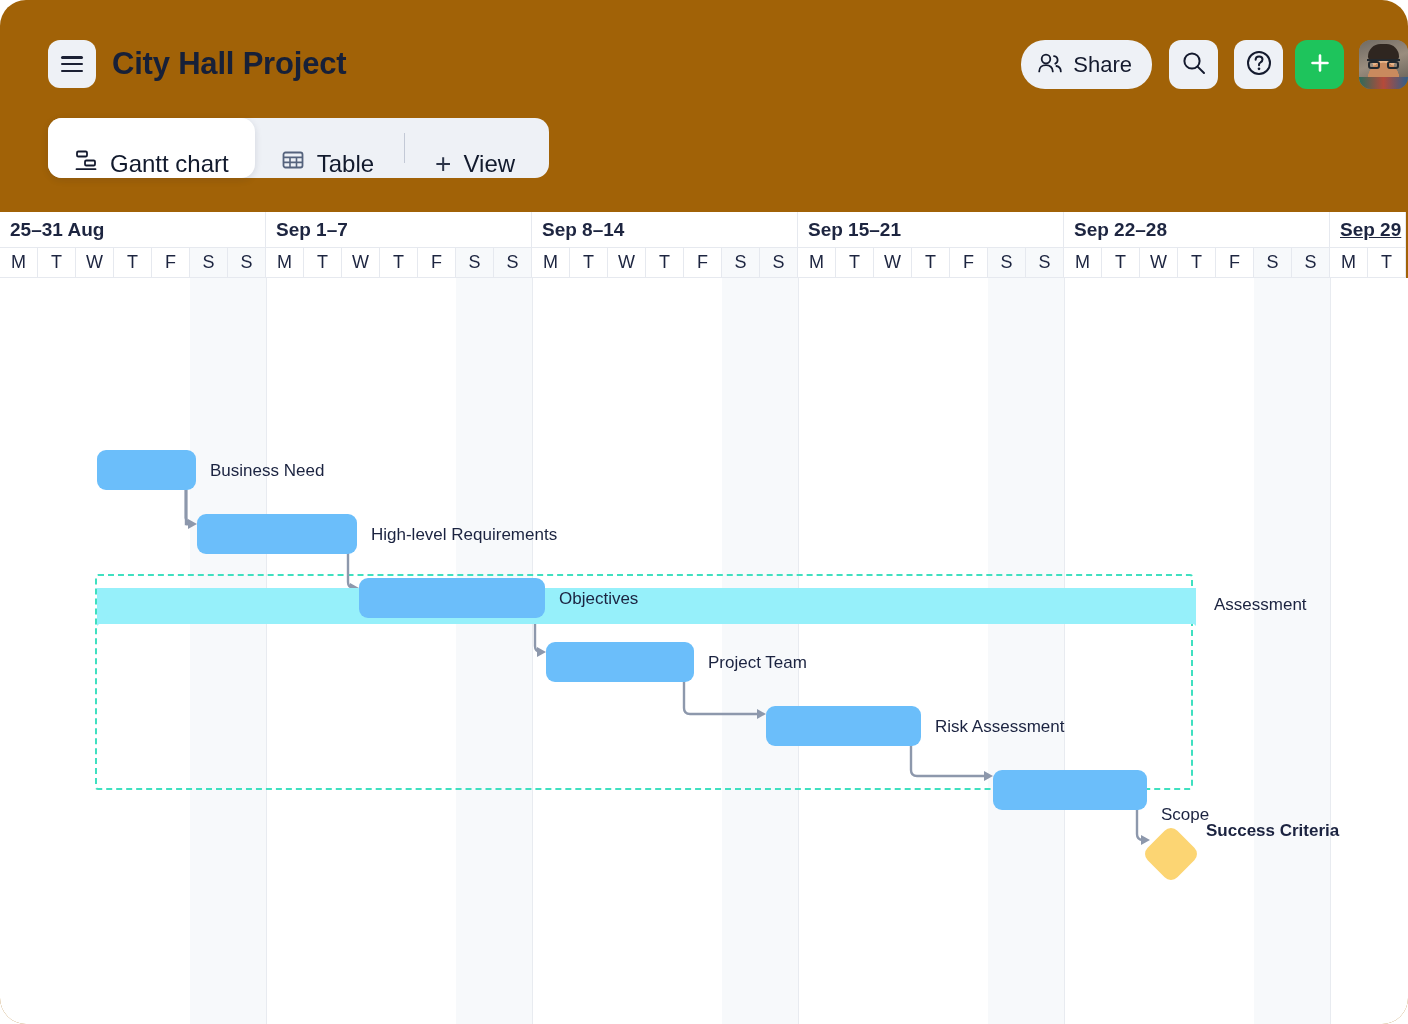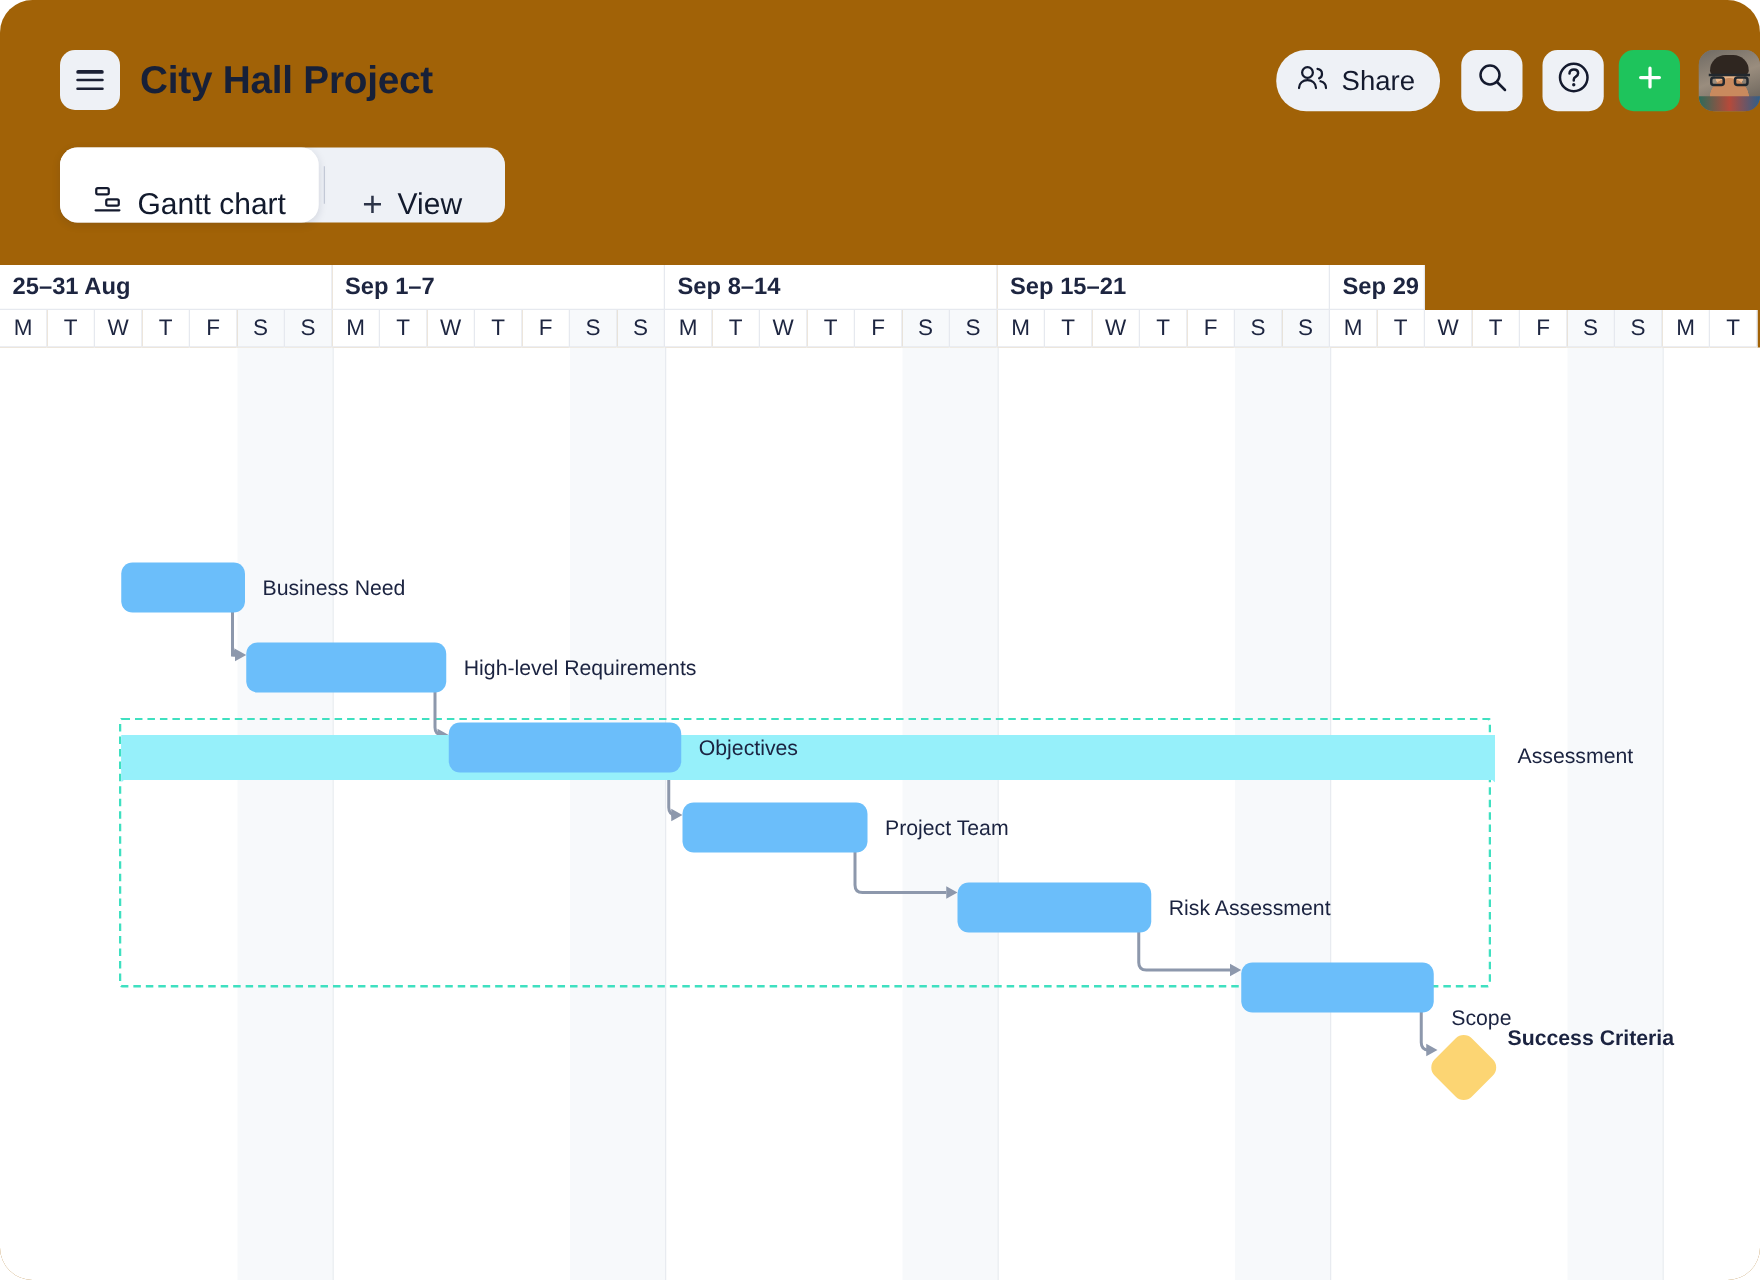--- a/index.html
+++ b/index.html
@@ -395,34 +395,44 @@
     <div class="view-tab active">
       <span>
         <svg width="24" height="24" viewBox="0 0 24 24">
           <rect x="3" y="3.5" width="10" height="5" rx="1.3" fill="none" stroke="#141a2e" stroke-width="1.8"></rect>
           <rect x="11" y="12.5" width="10" height="5" rx="1.3" fill="none" stroke="#141a2e" stroke-width="1.8"></rect>
           <path d="M2.5 21.2h19" stroke="#141a2e" stroke-width="1.8" stroke-linecap="round"></path>
         </svg>
       </span>
       <span>Gantt chart</span>
     </div>
+    <div class="view-tab">
+      <span>
+        <svg width="24" height="24" viewBox="0 0 24 24">
+          <rect x="2.5" y="4.5" width="19" height="15" rx="2" fill="none" stroke="#55637d" stroke-width="1.8"></rect>
+          <path d="M2.5 9.4h19M2.5 14.4h19M9 9.4v10.1M15.5 9.4v10.1" stroke="#55637d" stroke-width="1.6"></path>
+        </svg>
+      </span>
+      <span>Table</span>
+    </div>
     <div class="view-sep"></div>
     <div class="view-tab">
       <span class="plus">+</span>
       <span>View</span>
     </div>
   </div>
 
   <div class="timeline">
     <div class="week-row" id="week-row">
         <div class="week-cell" style="width: 266px;">25–31 Aug</div>
         <div class="week-cell" style="width: 266px;">Sep 1–7</div>
         <div class="week-cell" style="width: 266px;">Sep 8–14</div>
         <div class="week-cell" style="width: 266px;">Sep 15–21</div>
-        <div class="week-cell" style="width: 76px;">Sep 29</div>
+        <div class="week-cell" style="width: 266px;">Sep 22–28</div>
+        <div class="week-cell" style="width: 76px; text-decoration: underline;">Sep 29</div>
       </div>
     <div class="day-row" id="day-row">
         <div class="day-cell">M</div>
         <div class="day-cell">T</div>
         <div class="day-cell">W</div>
         <div class="day-cell">T</div>
         <div class="day-cell">F</div>
         <div class="day-cell weekend">S</div>
         <div class="day-cell weekend">S</div>
         <div class="day-cell">M</div>

